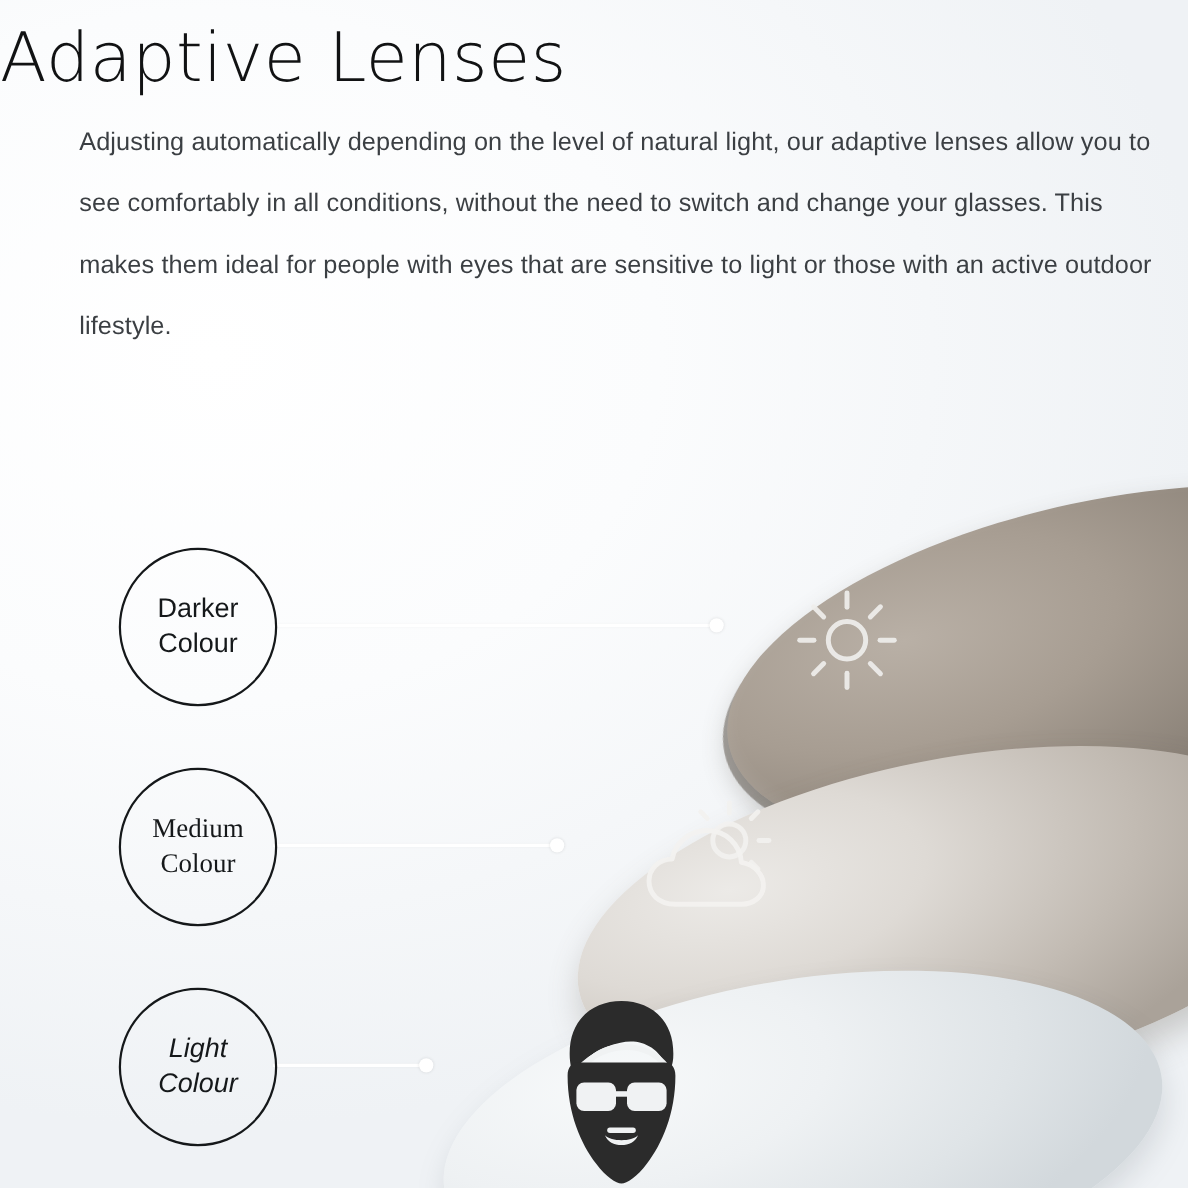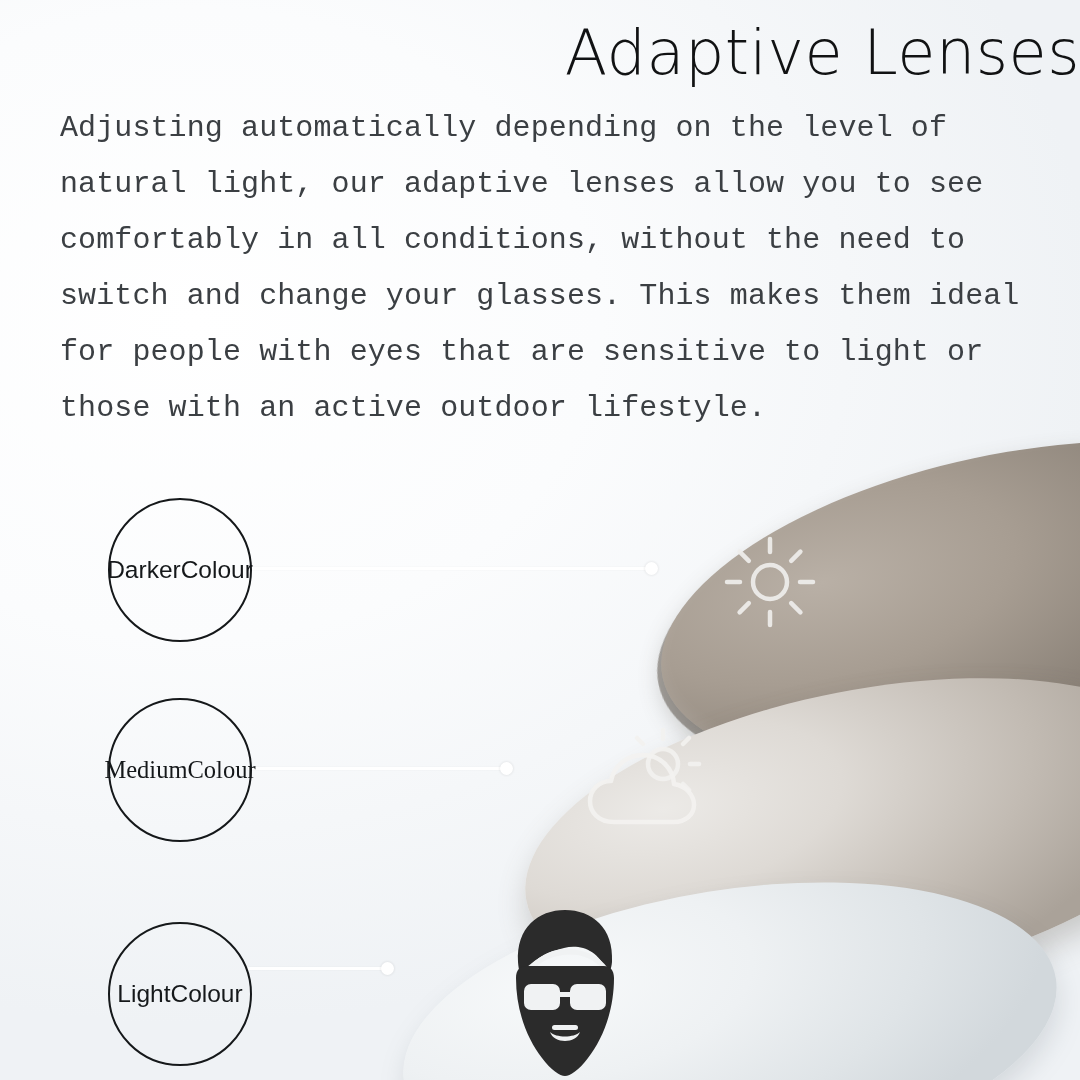--- a/index.html
+++ b/index.html
@@ -17,35 +17,35 @@
       linear-gradient(160deg, #ffffff 0%, #f4f6f8 55%, #e9edf1 100%);
     font-family: "Liberation Sans", sans-serif;
   }
 
   
   .title {
     position: absolute;
     top: 16px;
     left: 0;
     width: 1080px;
-    text-align: right;
+    text-align: left;
     font-family: "DejaVu Sans", sans-serif;
     font-weight: 300;
     font-size: 62px;
     letter-spacing: 0.5px;
     color: #111213;
     line-height: 1.2;
   }
   .body-copy {
     position: absolute;
     top: 100px;
-    left: 60px;
+    left: 72px;
     width: 980px;
-    font-family: Liberation Mono, monospace;
-    font-size: 30px;
+    font-family: Liberation Sans, sans-serif;
+    font-size: 23px;
     line-height: 56px;
     color: #3b3f43;
     letter-spacing: 0.1px;
   }
 
   
   .lens {
     position: absolute;
     border-radius: 50%;
   }
@@ -99,22 +99,21 @@
   
   .callout { position: absolute; }
   .bubble {
     position: absolute;
     width: 140px;
     height: 140px;
     border-radius: 50%;
     border: 2px solid #15181a;
     background: transparent;
     display: flex;
-    flex-direction: row;
-    align-items: center;
+    flex-direction: column;
     justify-content: center;
     font-size: 24.5px;
     color: #15181a;
     line-height: 1.32;
     text-align: center;
   }
   .bubble span { display: block; }
   .connector {
     position: absolute;
     height: 3px;
@@ -131,21 +130,21 @@
   }
 
   .c1 .bubble { left: 108px; top: 498px; }
   .c1 .connector { left: 248px; top: 567px; width: 405px; }
   .c1 .dot { left: 645px; top: 562px; }
 
   .c2 .bubble { left: 108px; top: 698px; font-family: Liberation Serif, serif; }
   .c2 .connector { left: 248px; top: 767px; width: 258px; }
   .c2 .dot { left: 500px; top: 762px; }
 
-  .c3 .bubble { left: 108px; top: 922px; }
+  .c3 .bubble { left: 108px; top: 898px; font-style: italic; }
   .c3 .connector { left: 248px; top: 967px; width: 139px; }
   .c3 .dot { left: 381px; top: 962px; }
 </style>
 </head>
 <body>
 
 <div id="page">
 
   <div class="title">Adaptive Lenses</div>
 

